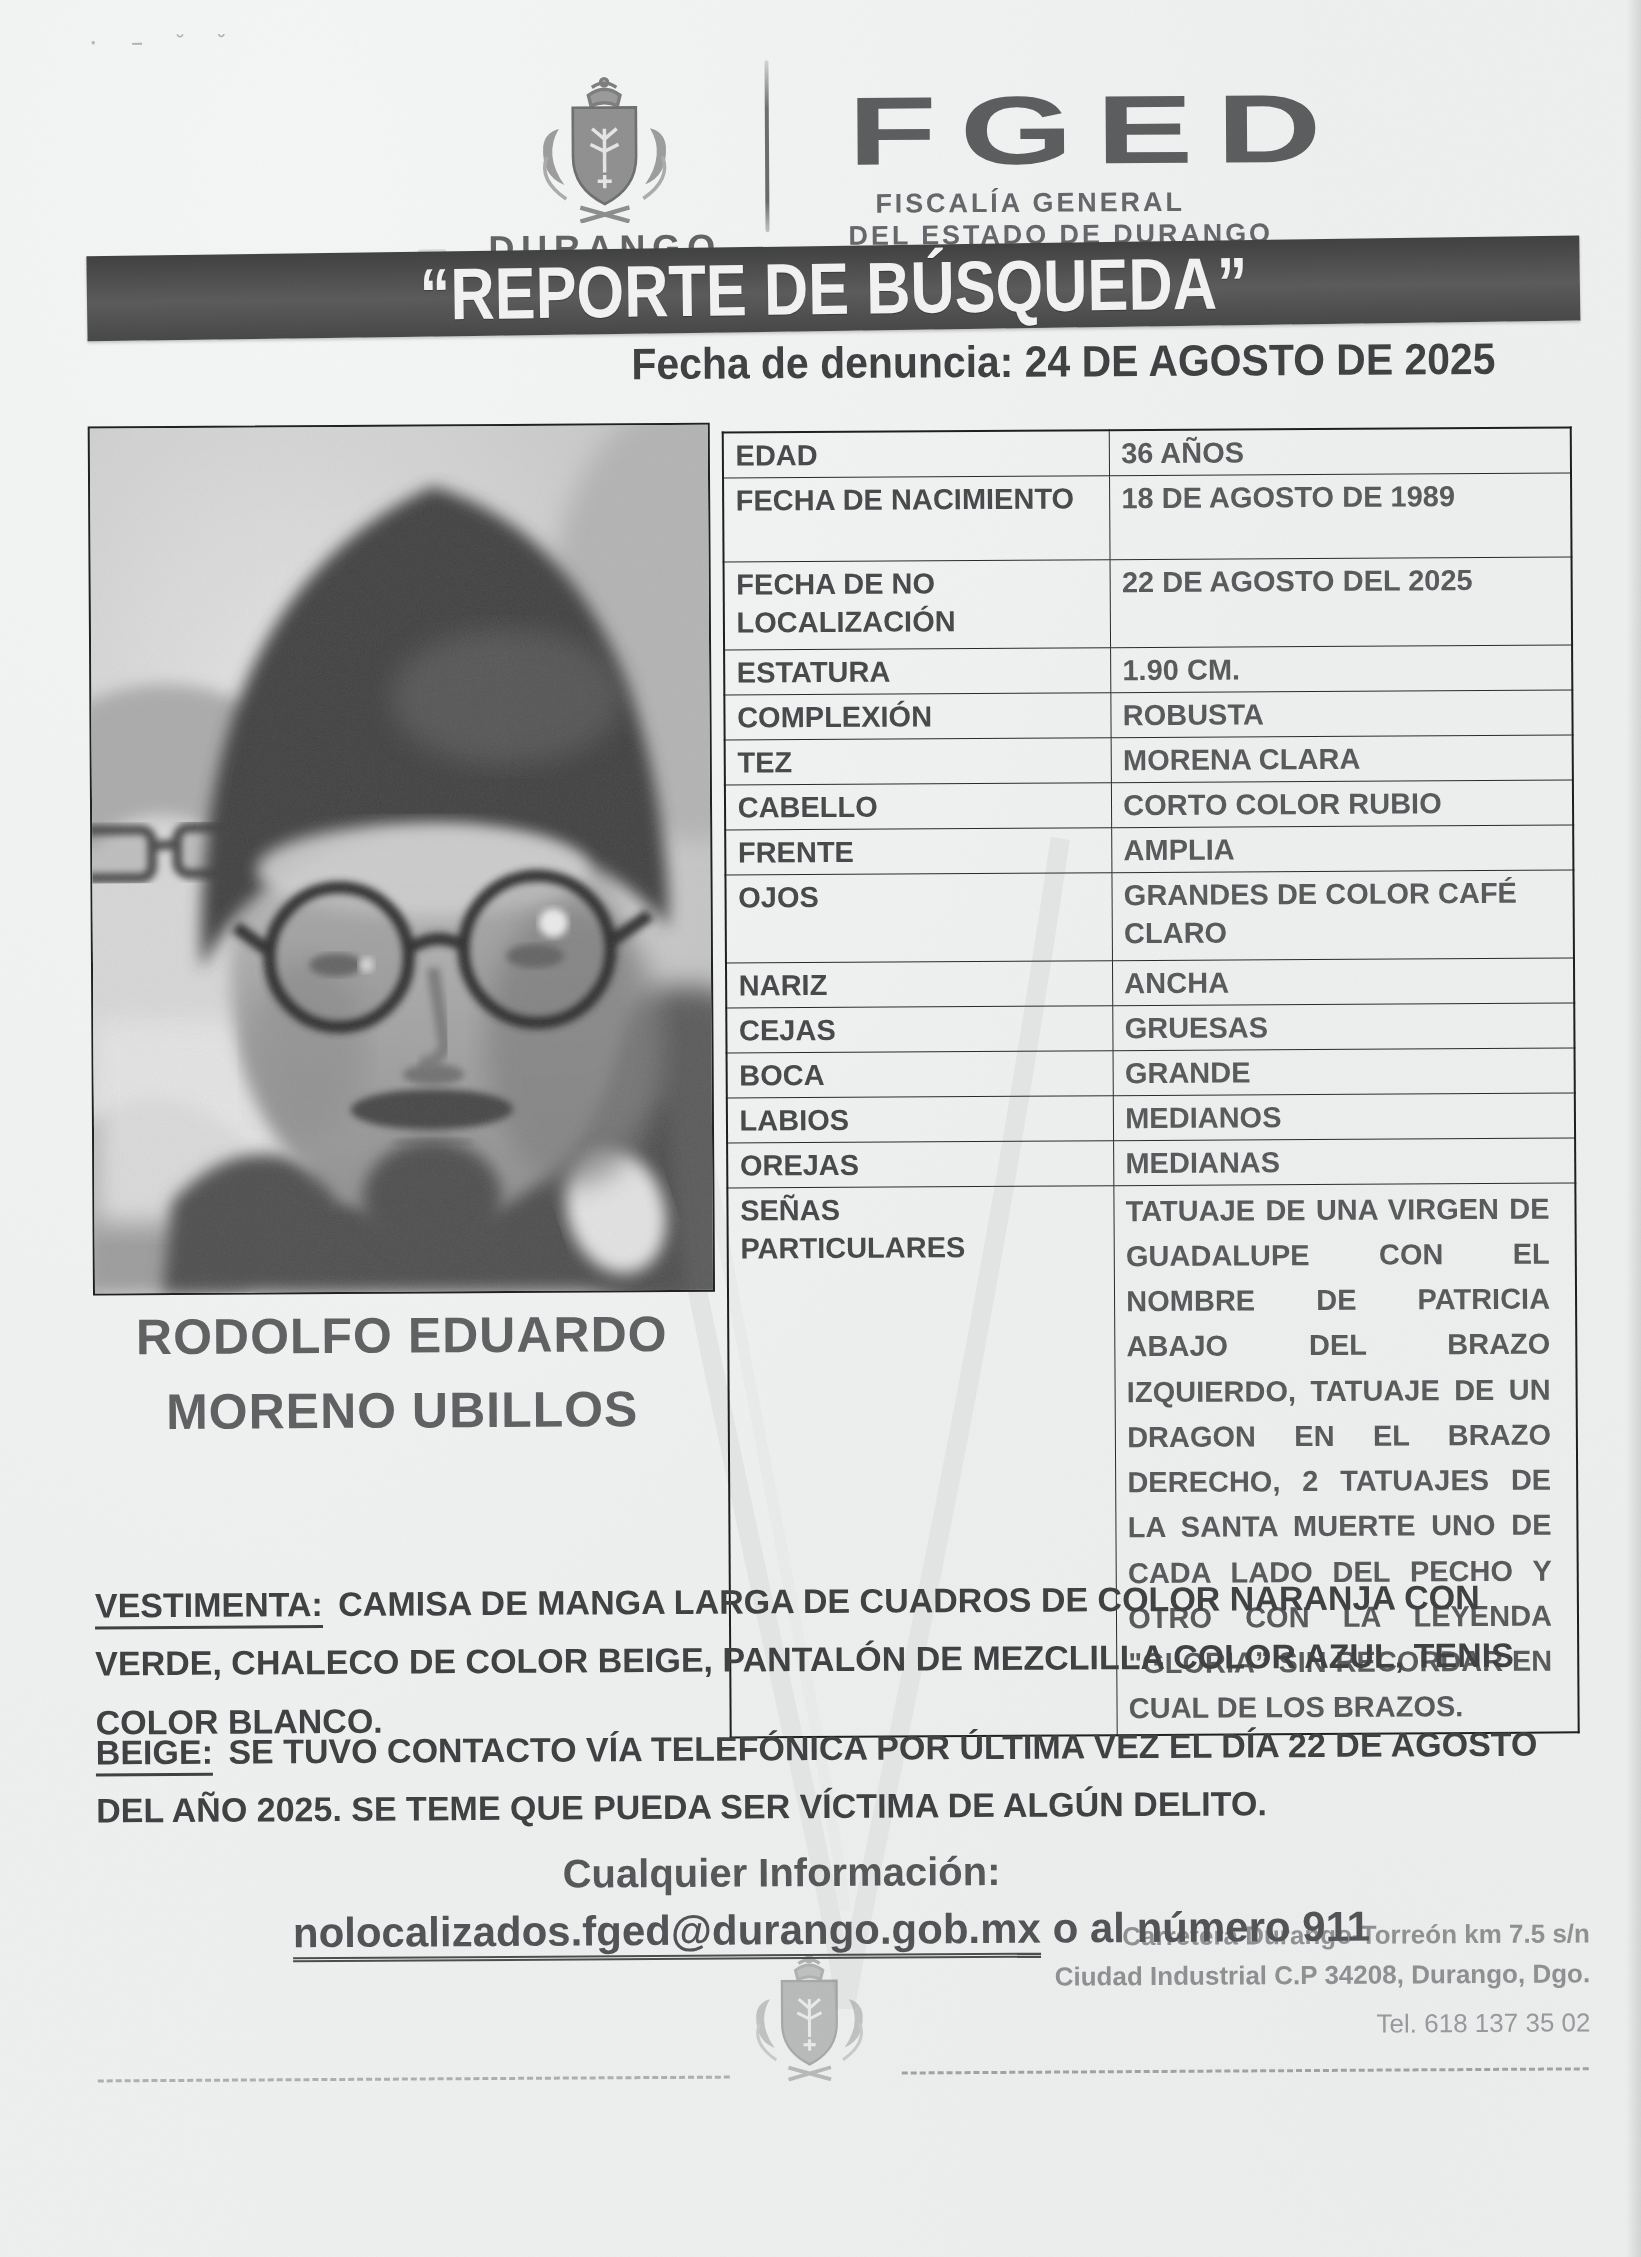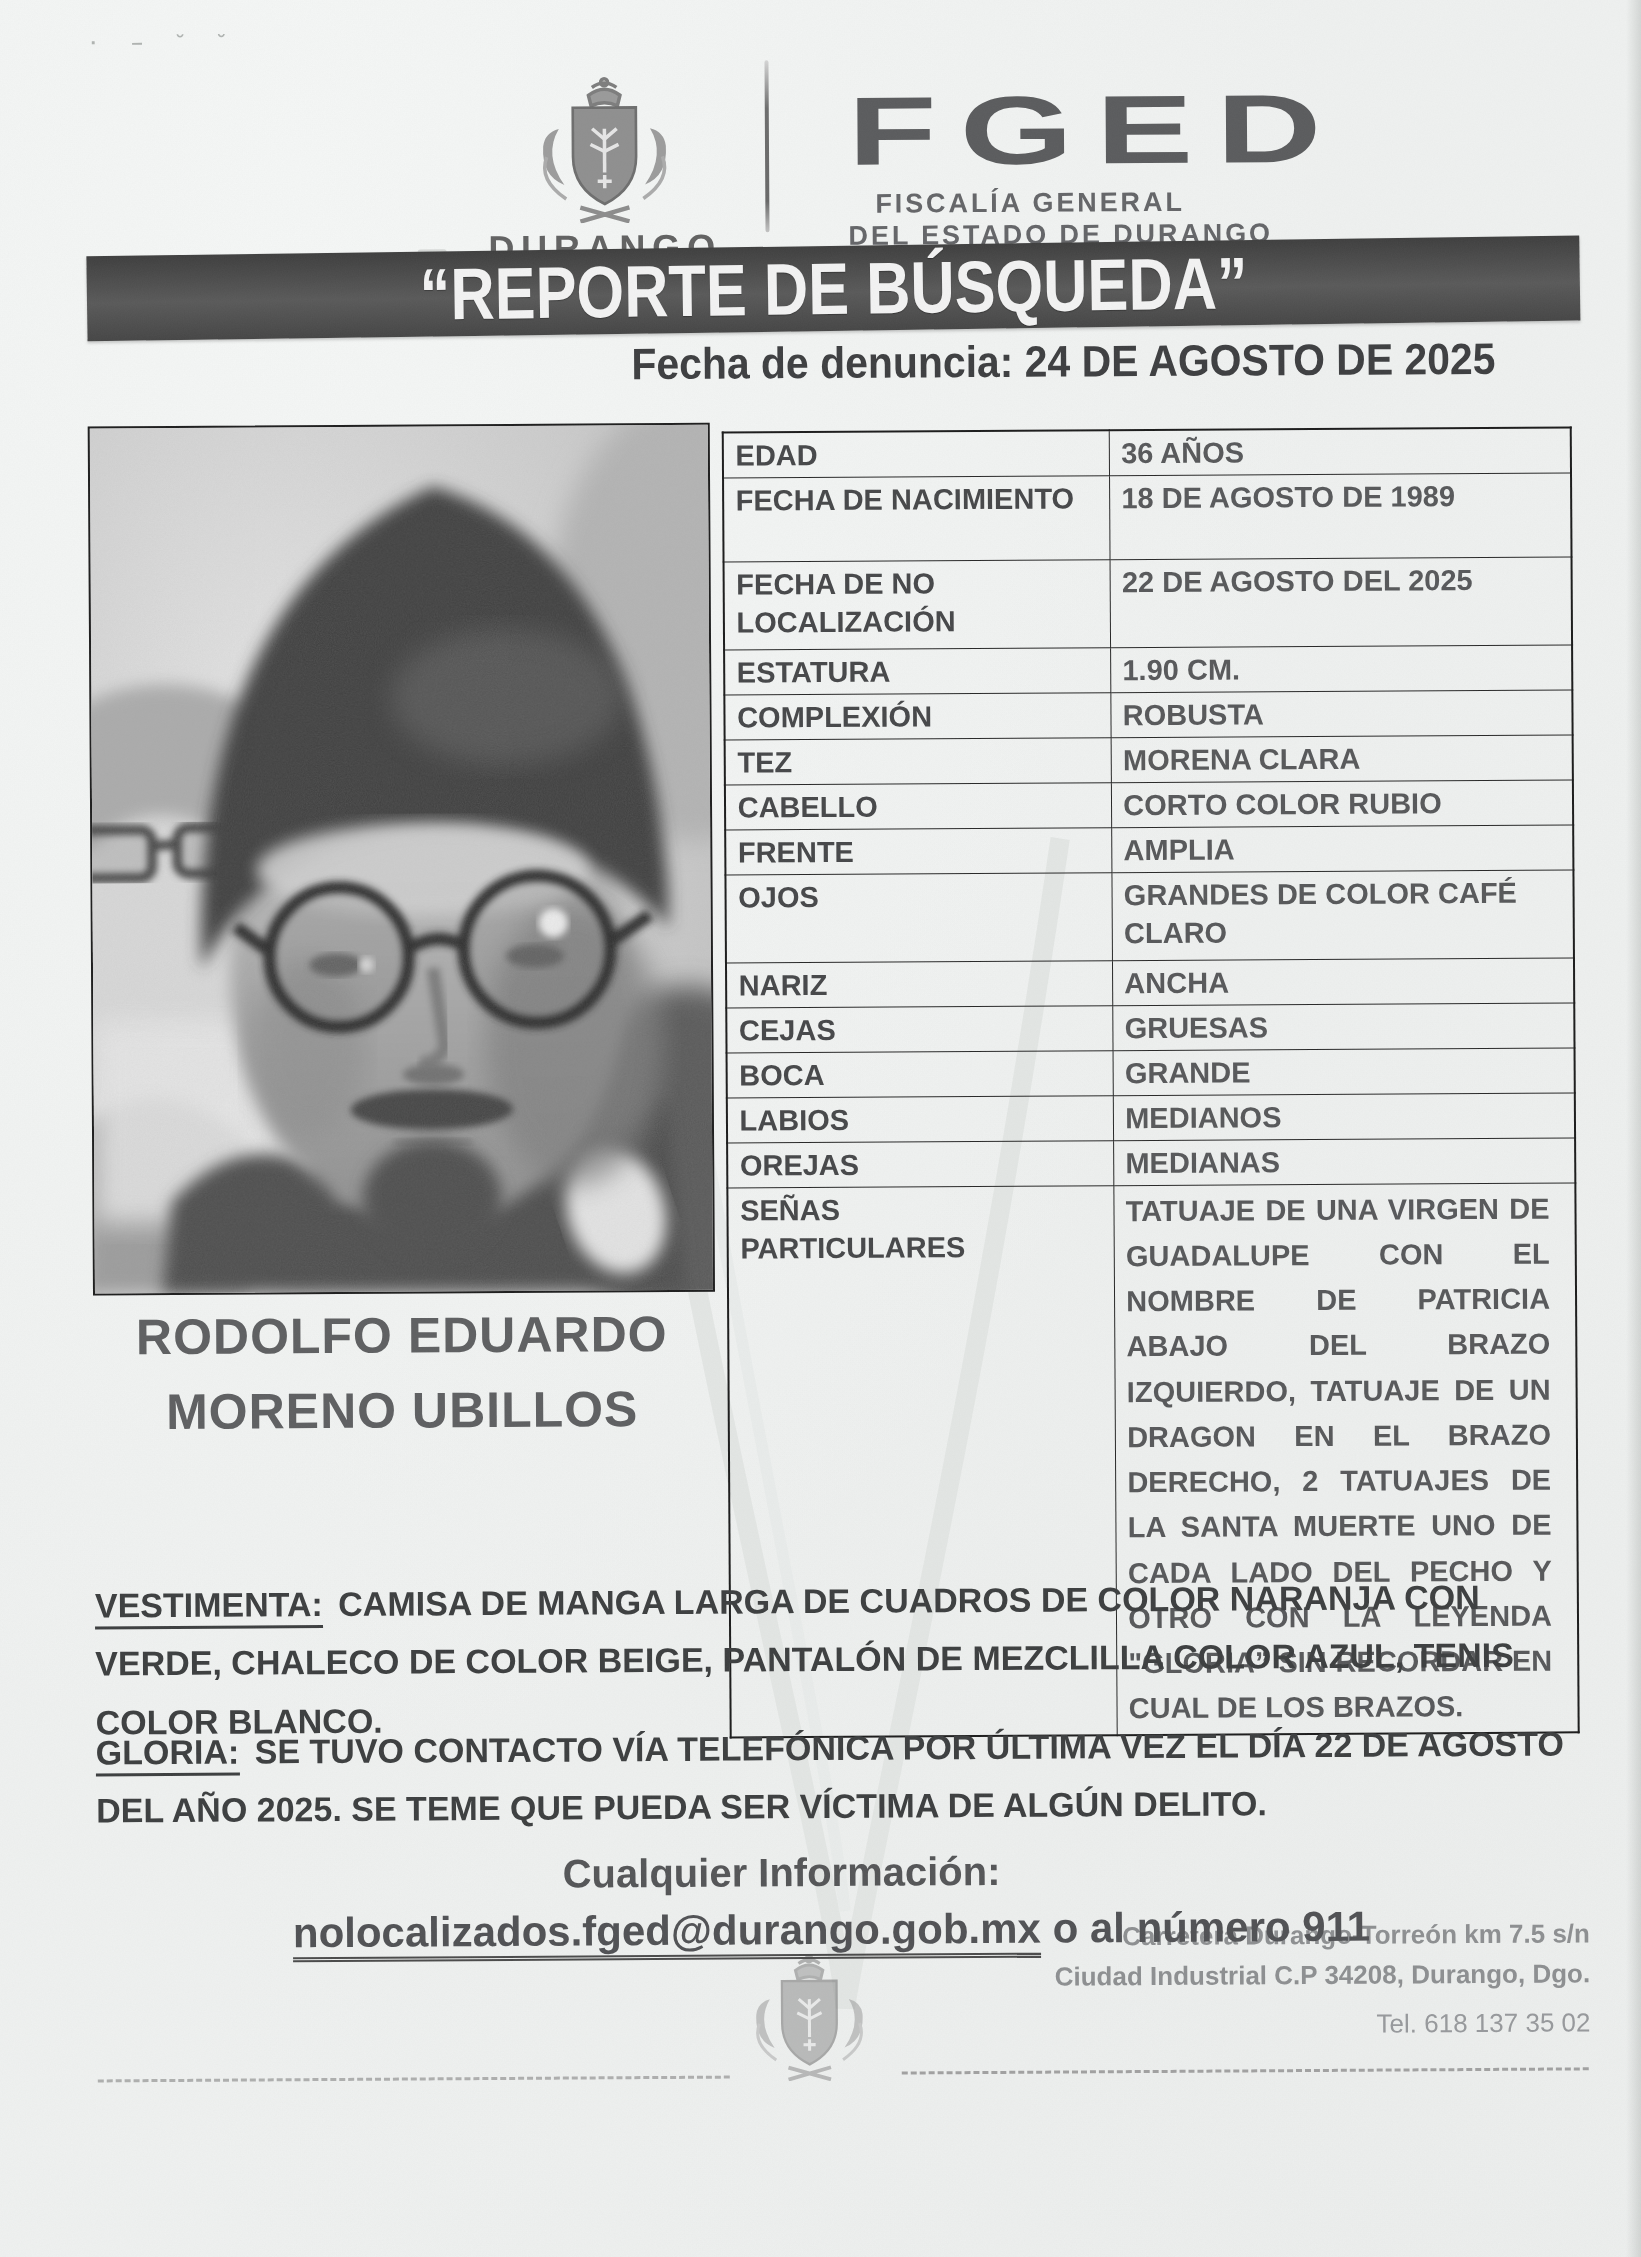--- a/index.html
+++ b/index.html
@@ -296,21 +296,21 @@
 PARTICULARES</td>
         <td class="value">TATUAJE DE UNA VIRGEN DE GUADALUPE CON EL NOMBRE DE PATRICIA ABAJO DEL BRAZO IZQUIERDO, TATUAJE DE UN DRAGON EN EL BRAZO DERECHO, 2 TATUAJES DE LA SANTA MUERTE UNO DE CADA LADO DEL PECHO Y OTRO CON LA LEYENDA "GLORIA” SIN RECORDAR EN CUAL DE LOS BRAZOS.</td>
       </tr>
     </tbody>
   </table>
 
   <div class="abs para vestimenta">
     <span class="plabel">VESTIMENTA:</span><span>CAMISA DE MANGA LARGA DE CUADROS DE COLOR NARANJA CON VERDE, CHALECO DE COLOR BEIGE, PANTALÓN DE MEZCLILLA COLOR AZUL, TENIS COLOR BLANCO.</span>
   </div>
   <div class="abs para lugar">
-    <span class="plabel">GLORIA:</span><span>SE TUVO CONTACTO VÍA TELEFÓNICA POR ÚLTIMA VEZ EL DÍA 22 DE AGOSTO DEL AÑO 2025. SE TEME QUE PUEDA SER VÍCTIMA DE ALGÚN DELITO.</span>
+    <span class="plabel">BEIGE:</span><span>SE TUVO CONTACTO VÍA TELEFÓNICA POR ÚLTIMA VEZ EL DÍA 22 DE AGOSTO DEL AÑO 2025. SE TEME QUE PUEDA SER VÍCTIMA DE ALGÚN DELITO.</span>
   </div>
 
   <div class="abs contact-heading">Cualquier Información:</div>
   <div class="abs address">
     <div>Carretera Durango-Torreón km 7.5 s/n</div>
     <div>Ciudad Industrial C.P 34208, Durango, Dgo.</div>
     <div class="phone">Tel. 618 137 35 02</div>
   </div>
   <div class="abs email-line">
     <span class="email">nolocalizados.fged@durango.gob.mx</span><span> o al número 911</span>

